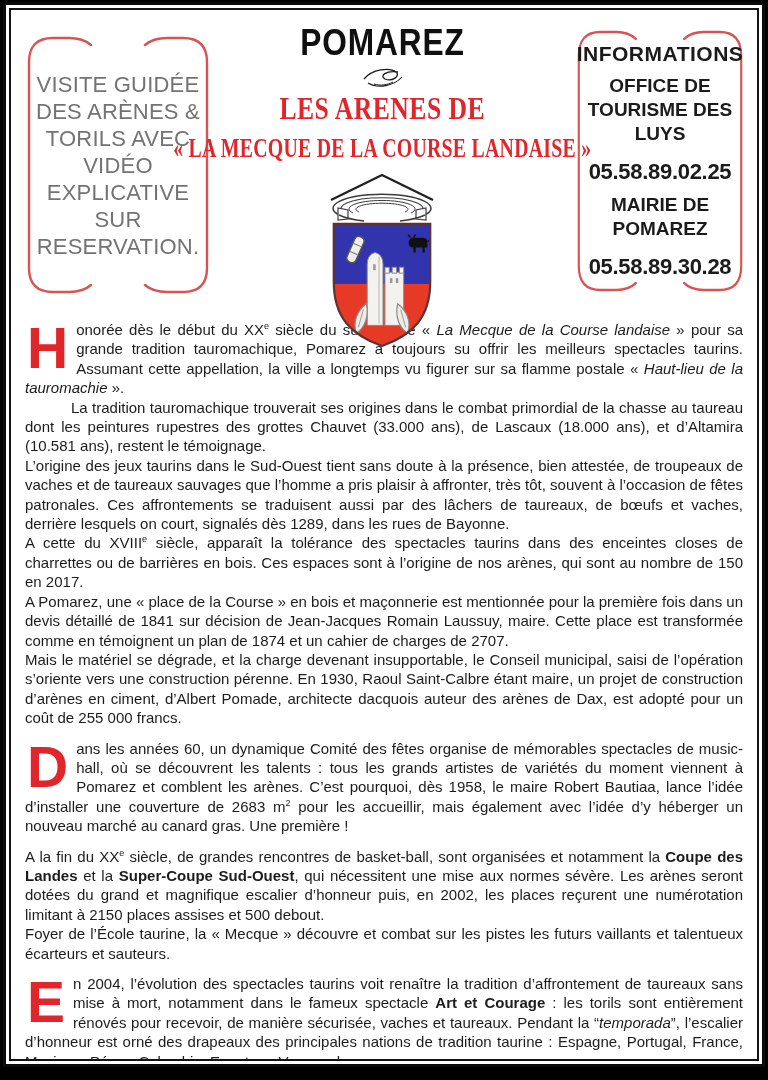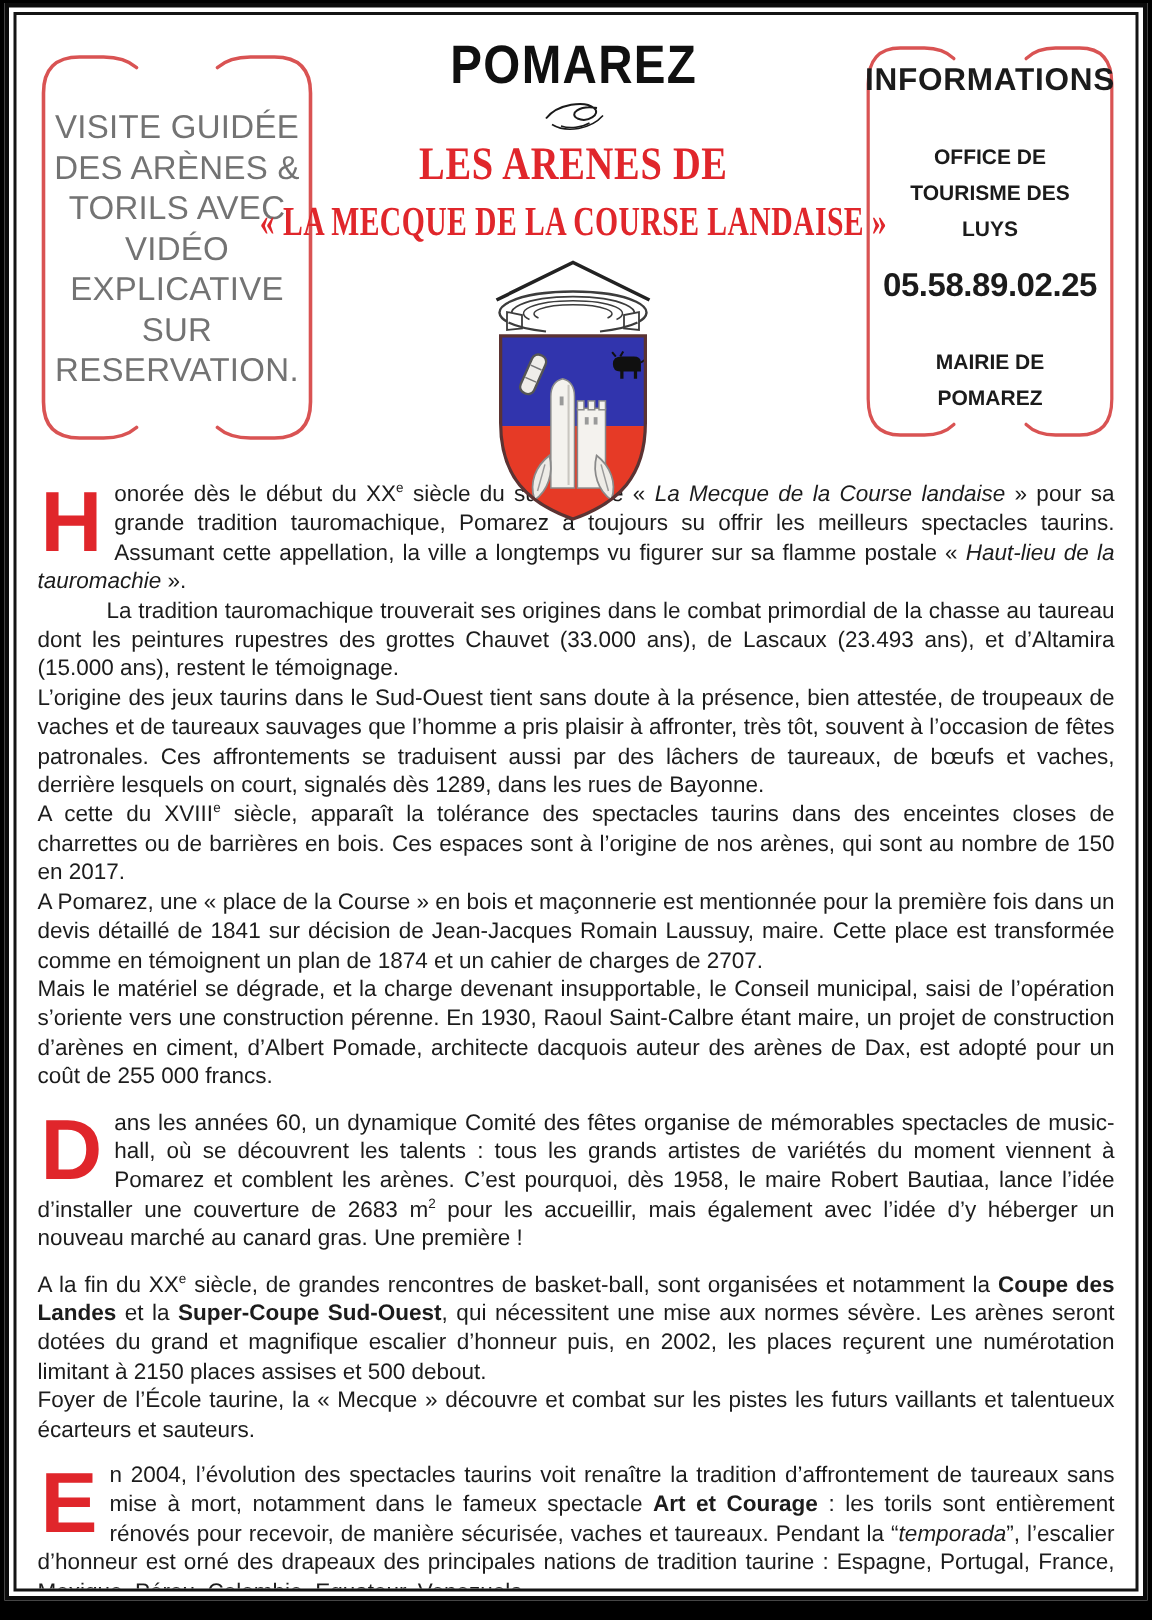--- a/index.html
+++ b/index.html
@@ -34,21 +34,21 @@
   }
   .bracket-box svg.brackets{position:absolute;inset:0;width:100%;height:100%;}
   .left-box{left:2px;top:20px;width:182px;height:258px;}
   .right-box{right:0;top:14px;width:166px;height:262px;padding:12px 8px;
     flex-direction:column;justify-content:flex-start;}
   .left-box .box-text{
     font-weight:400;font-size:22px;line-height:27px;white-space:pre-line;
     letter-spacing:.2px;color:#737373;position:relative;
   }
   .rb-title{font-weight:700;font-size:21px;letter-spacing:.5px;position:relative;}
-  .rb-label{font-weight:700;font-size:14px;line-height:24px;white-space:pre-line;position:relative;}
+  .rb-label{font-weight:700;font-size:19px;line-height:24px;white-space:pre-line;position:relative;}
   .rb-phone{font-weight:700;font-size:22px;letter-spacing:-.3px;margin-top:13px;position:relative;}
   .rb-gap1{height:26px;} .rb-gap2{height:26px;}
   .center-col{
     position:absolute;left:186px;right:190px;top:0;
     display:flex;flex-direction:column;align-items:center;
   }
   .main-title{
     font-weight:700;font-size:36px;letter-spacing:1px;color:#101010;
     transform:scale(.88,1);transform-origin:center top;margin-top:6px;
     white-space:nowrap;
@@ -179,26 +179,27 @@
         </svg>
         <div class="rb-title">INFORMATIONS</div>
         <div class="rb-gap1"></div>
         <div class="rb-label">OFFICE DE
 TOURISME DES
 LUYS</div>
         <div class="rb-phone">05.58.89.02.25</div>
         <div class="rb-gap2"></div>
         <div class="rb-label">MAIRIE DE
 POMAREZ</div>
+        <div class="rb-phone">05.58.89.30.28</div>
       </div>
     </div>
 
     <div class="article" id="article">
         <p><span class="dropcap">H</span><span>onorée dès le début du XX</span><sup>e</sup><span> siècle du surnom de « </span><span style="font-style: italic;">La Mecque de la Course landaise</span><span> » pour sa grande tradition tauromachique, Pomarez a toujours su offrir les meilleurs spectacles taurins. Assumant cette appellation, la ville a longtemps vu figurer sur sa flamme postale « </span><span style="font-style: italic;">Haut-lieu de la tauromachie</span><span> ».</span></p>
-        <p class="indent"><span>La tradition tauromachique trouverait ses origines dans le combat primordial de la chasse au taureau dont les peintures rupestres des grottes Chauvet (33.000 ans), de Lascaux (23.493 ans), et d’Altamira (15.000 ans), restent le témoignage.</span></p>
+        <p class="indent"><span>La tradition tauromachique trouverait ses origines dans le combat primordial de la chasse au taureau dont les peintures rupestres des grottes Chauvet (33.000 ans), de Lascaux (18.000 ans), et d’Altamira (10.581 ans), restent le témoignage.</span></p>
         <p><span>L’origine des jeux taurins dans le Sud-Ouest tient sans doute à la présence, bien attestée, de troupeaux de vaches et de taureaux sauvages que l’homme a pris plaisir à affronter, très tôt, souvent à l’occasion de fêtes patronales. Ces affrontements se traduisent aussi par des lâchers de taureaux, de bœufs et vaches, derrière lesquels on court, signalés dès 1289, dans les rues de Bayonne.</span></p>
         <p><span>A cette du XVIII</span><sup>e</sup><span> siècle, apparaît la tolérance des spectacles taurins dans des enceintes closes de charrettes ou de barrières en bois. Ces espaces sont à l’origine de nos arènes, qui sont au nombre de 150 en 2017.</span></p>
         <p><span>A Pomarez, une « place de la Course » en bois et maçonnerie est mentionnée pour la première fois dans un devis détaillé de 1841 sur décision de Jean-Jacques Romain Laussuy, maire. Cette place est transformée comme en témoignent un plan de 1874 et un cahier de charges de 2707.</span></p>
         <p><span>Mais le matériel se dégrade, et la charge devenant insupportable, le Conseil municipal, saisi de l’opération s’oriente vers une construction pérenne. En 1930, Raoul Saint-Calbre étant maire, un projet de construction d’arènes en ciment, d’Albert Pomade, architecte dacquois auteur des arènes de Dax, est adopté pour un coût de 255 000 francs.</span></p>
         <p class="gap"><span class="dropcap">D</span><span>ans les années 60, un dynamique Comité des fêtes organise de mémorables spectacles de music-hall, où se découvrent les talents : tous les grands artistes de variétés du moment viennent à Pomarez et comblent les arènes. C’est pourquoi, dès 1958, le maire Robert Bautiaa, lance l’idée d’installer une couverture de 2683 m</span><sup>2</sup><span> pour les accueillir, mais également avec l’idée d’y héberger un nouveau marché au canard gras. Une première !</span></p>
         <p class="gap"><span>A la fin du XX</span><sup>e</sup><span> siècle, de grandes rencontres de basket-ball, sont organisées et notamment la </span><span style="font-weight: 700;">Coupe des Landes</span><span> et la </span><span style="font-weight: 700;">Super-Coupe Sud-Ouest</span><span>, qui nécessitent une mise aux normes sévère. Les arènes seront dotées du grand et magnifique escalier d’honneur puis, en 2002, les places reçurent une numérotation limitant à 2150 places assises et 500 debout.</span></p>
         <p><span>Foyer de l’École taurine, la « Mecque » découvre et combat sur les pistes les futurs vaillants et talentueux écarteurs et sauteurs.</span></p>
         <p class="gap"><span class="dropcap">E</span><span>n 2004, l’évolution des spectacles taurins voit renaître la tradition d’affrontement de taureaux sans mise à mort, notamment dans le fameux spectacle </span><span style="font-weight: 700;">Art et Courage</span><span> : les torils sont entièrement rénovés pour recevoir, de manière sécurisée, vaches et taureaux. Pendant la “</span><span style="font-style: italic;">temporada</span><span>”, l’escalier d’honneur est orné des drapeaux des principales nations de tradition taurine : Espagne, Portugal, France, Mexique, Pérou, Colombie, Equateur, Venezuela.</span></p>
       </div>
 

